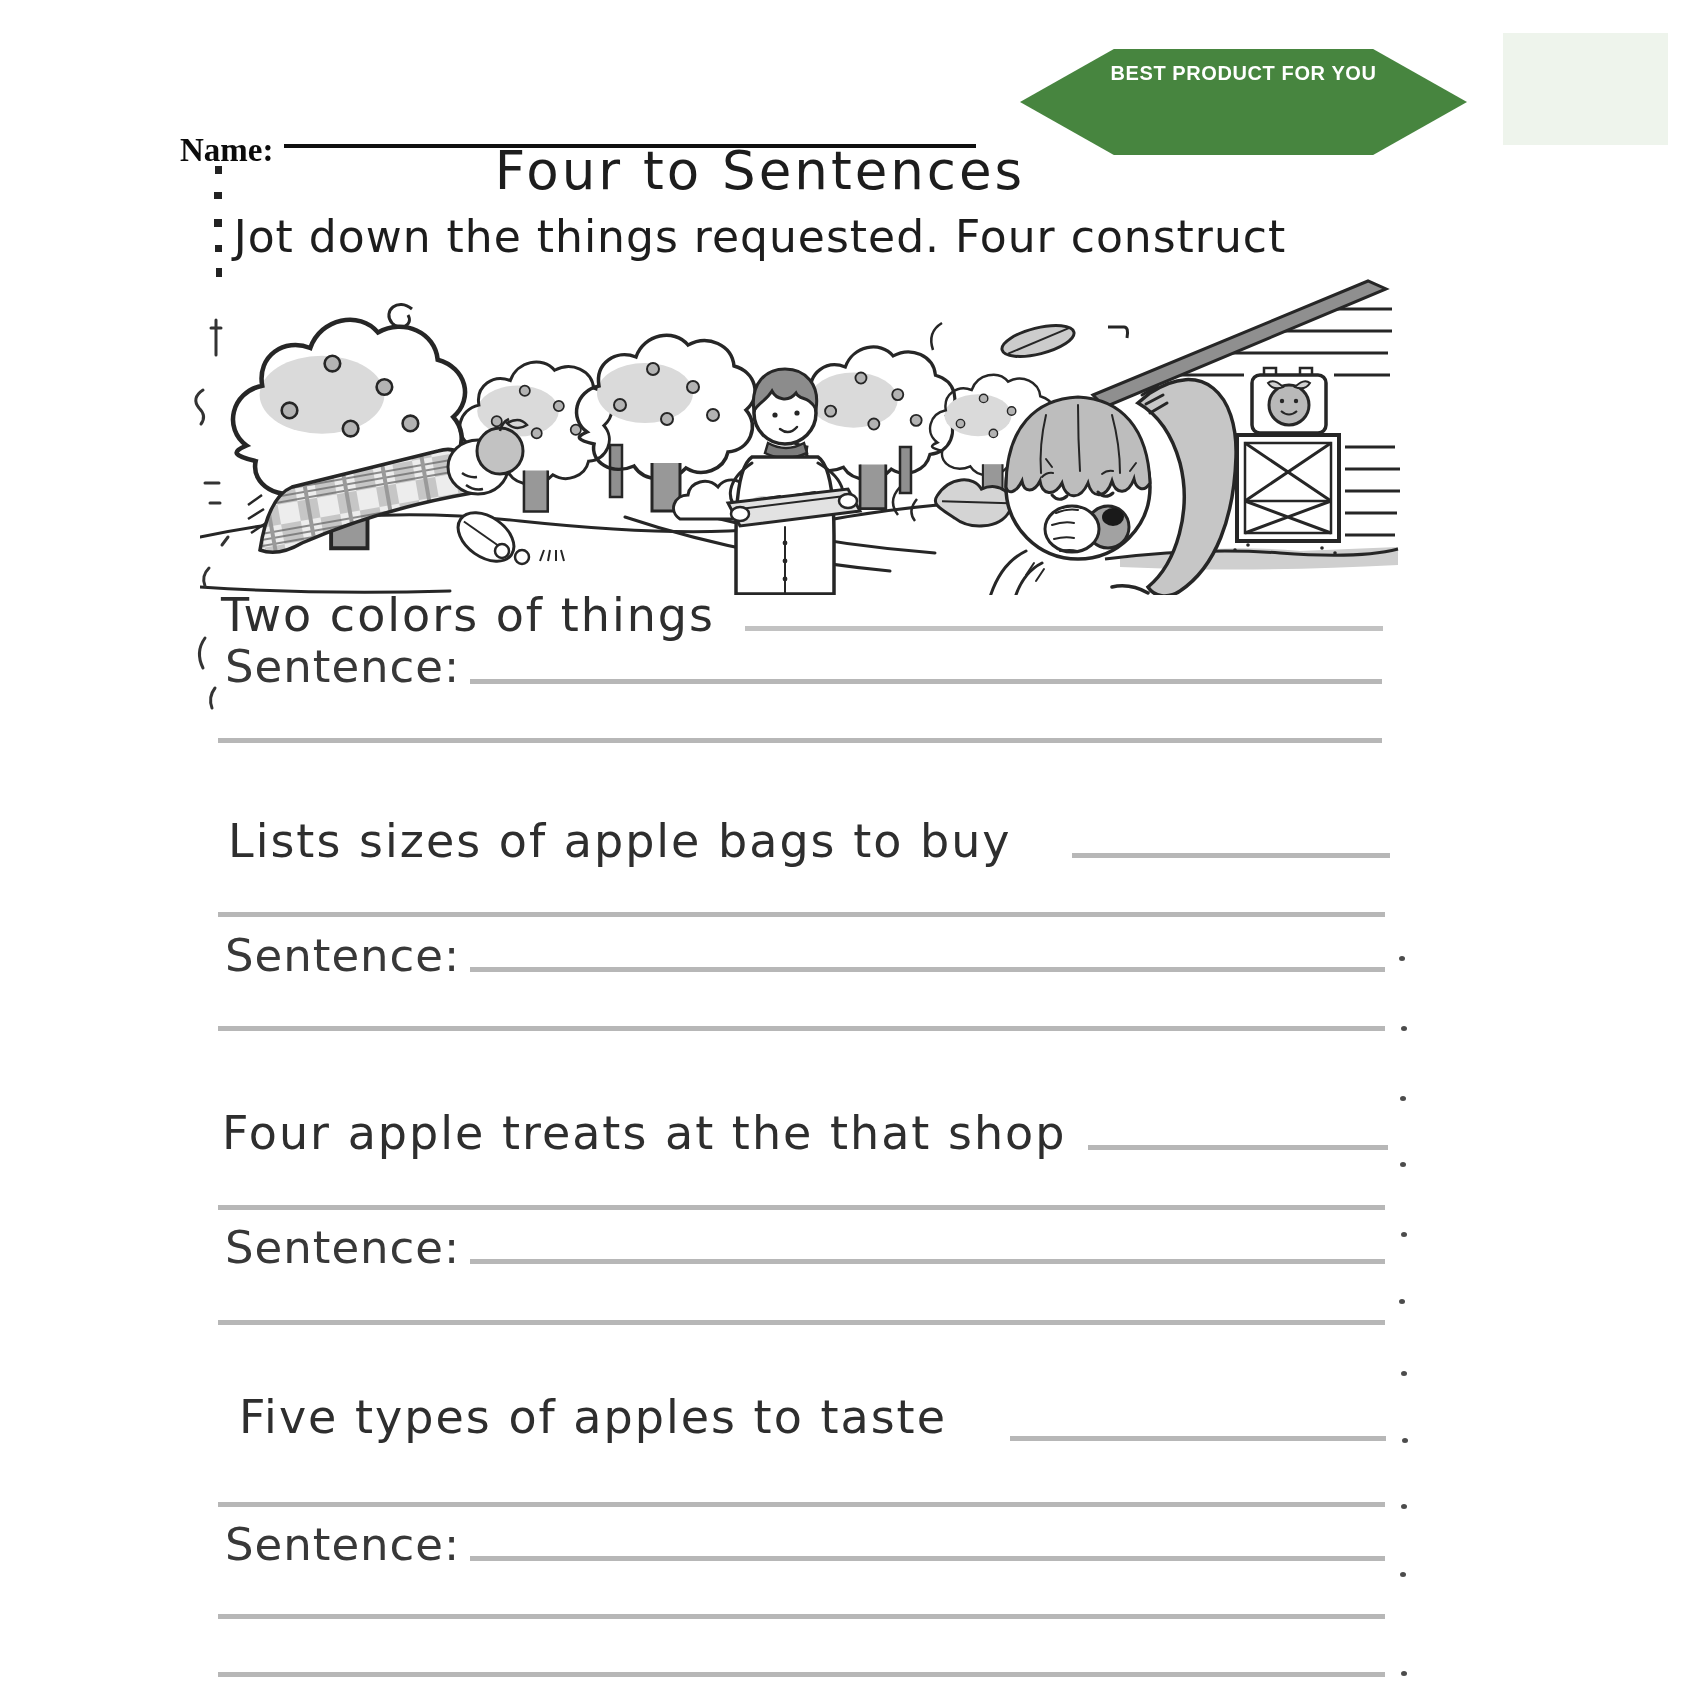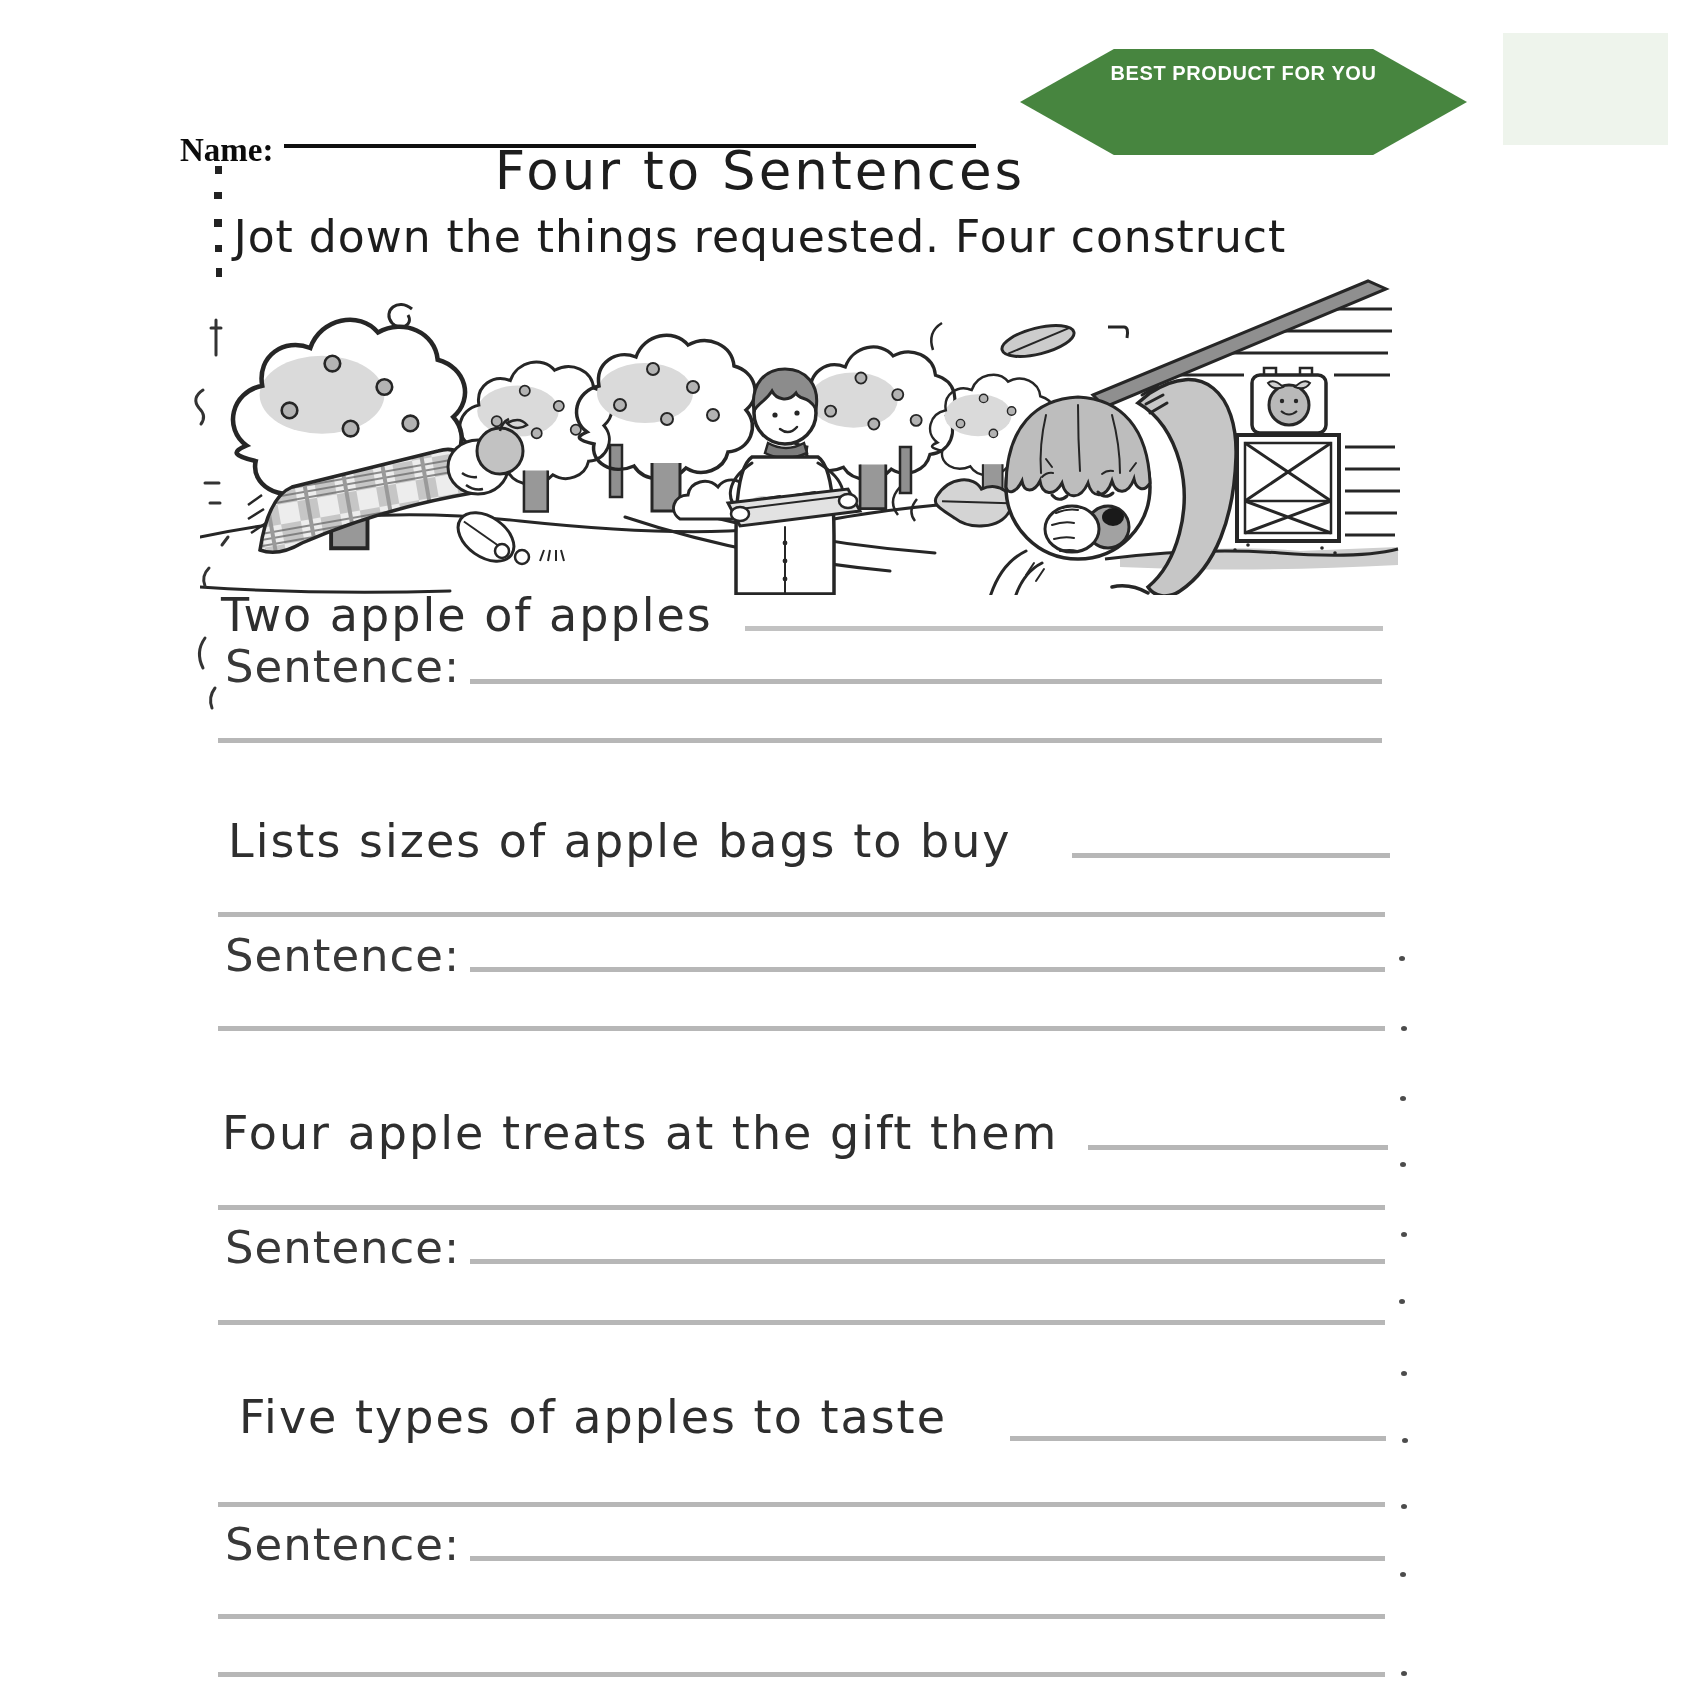--- a/index.html
+++ b/index.html
@@ -204,34 +204,34 @@
         <ellipse cx="872" cy="234" rx="27" ry="23" fill="#ffffff" stroke-width="3"></ellipse>
         <path d="M856,218 q12,-5 22,-3 M852,230 q12,-4 22,-2 M854,244 q11,-3 20,-1 M860,256 q10,-2 17,0" stroke-width="2"></path>
         <path d="M790,302 Q801,268 826,256 M814,306 Q822,278 842,268" stroke-width="3"></path>
         <path d="M834,268 l-8,12 M844,274 l-8,12" stroke-width="2"></path>
         <path d="M948,298 Q930,288 912,292" stroke-width="3.5"></path>
         <path d="M930,176 l6,-8 M852,172 l-6,-8" stroke-width="2"></path>
       </g>
     </svg>
   </div>
 
-  <div class="prompt" style="left:221px; top:588px;">Two apple of apples</div>
+  <div class="prompt" style="left:221px; top:588px;">Two colors of things</div>
   <div class="wline lt" style="left:745px; top:626px; width:638px;"></div>
   <div class="slabel" style="left:225px; top:640px;">Sentence:</div>
   <div class="wline" style="left:470px; top:679px; width:912px;"></div>
   <div class="wline" style="left:218px; top:738px; width:1164px;"></div>
 
   <div class="prompt" style="left:228px; top:814px;">Lists sizes of apple bags to buy</div>
   <div class="wline" style="left:1072px; top:853px; width:318px;"></div>
   <div class="wline" style="left:218px; top:912px; width:1167px;"></div>
   <div class="slabel" style="left:225px; top:929px;">Sentence:</div>
   <div class="wline" style="left:470px; top:967px; width:915px;"></div>
   <div class="wline" style="left:218px; top:1026px; width:1167px;"></div>
 
-  <div class="prompt" style="left:222px; top:1106px;">Four apple treats at the gift them</div>
+  <div class="prompt" style="left:222px; top:1106px;">Four apple treats at the that shop</div>
   <div class="wline" style="left:1088px; top:1145px; width:300px;"></div>
   <div class="wline" style="left:218px; top:1205px; width:1167px;"></div>
   <div class="slabel" style="left:225px; top:1221px;">Sentence:</div>
   <div class="wline" style="left:470px; top:1259px; width:915px;"></div>
   <div class="wline" style="left:218px; top:1320px; width:1167px;"></div>
 
   <div class="prompt" style="left:239px; top:1390px;">Five types of apples to taste</div>
   <div class="wline" style="left:1010px; top:1436px; width:376px;"></div>
   <div class="wline" style="left:218px; top:1502px; width:1167px;"></div>
   <div class="slabel" style="left:225px; top:1518px;">Sentence:</div>

